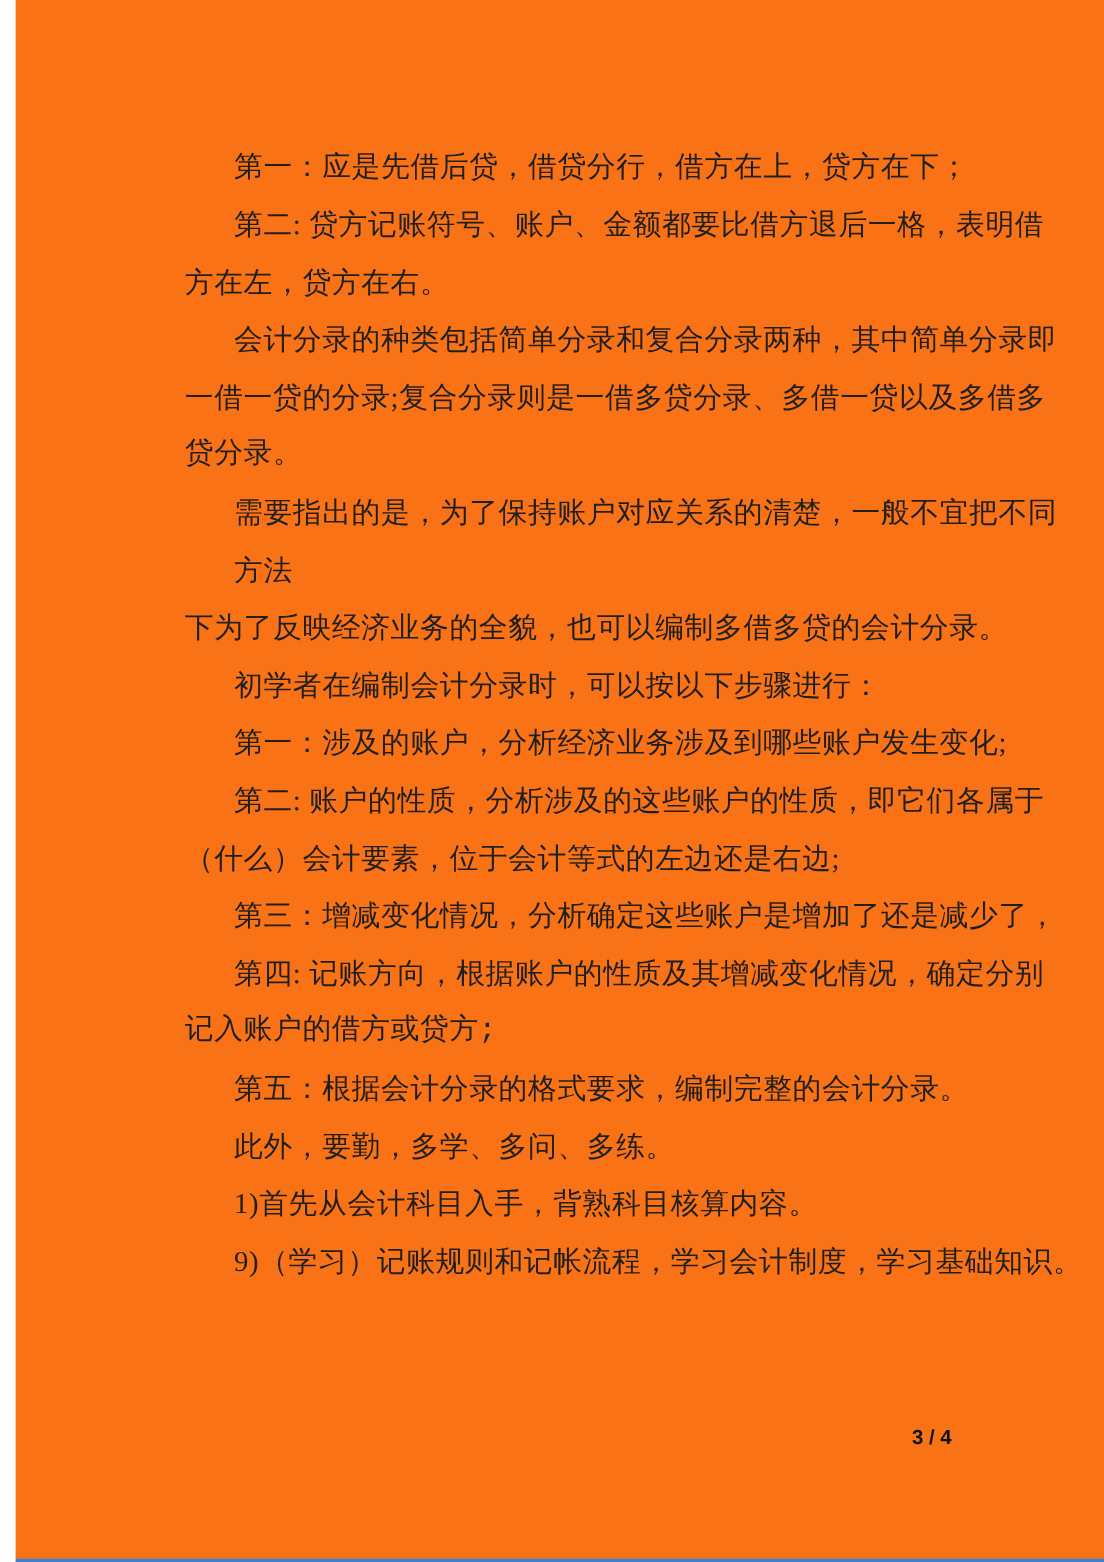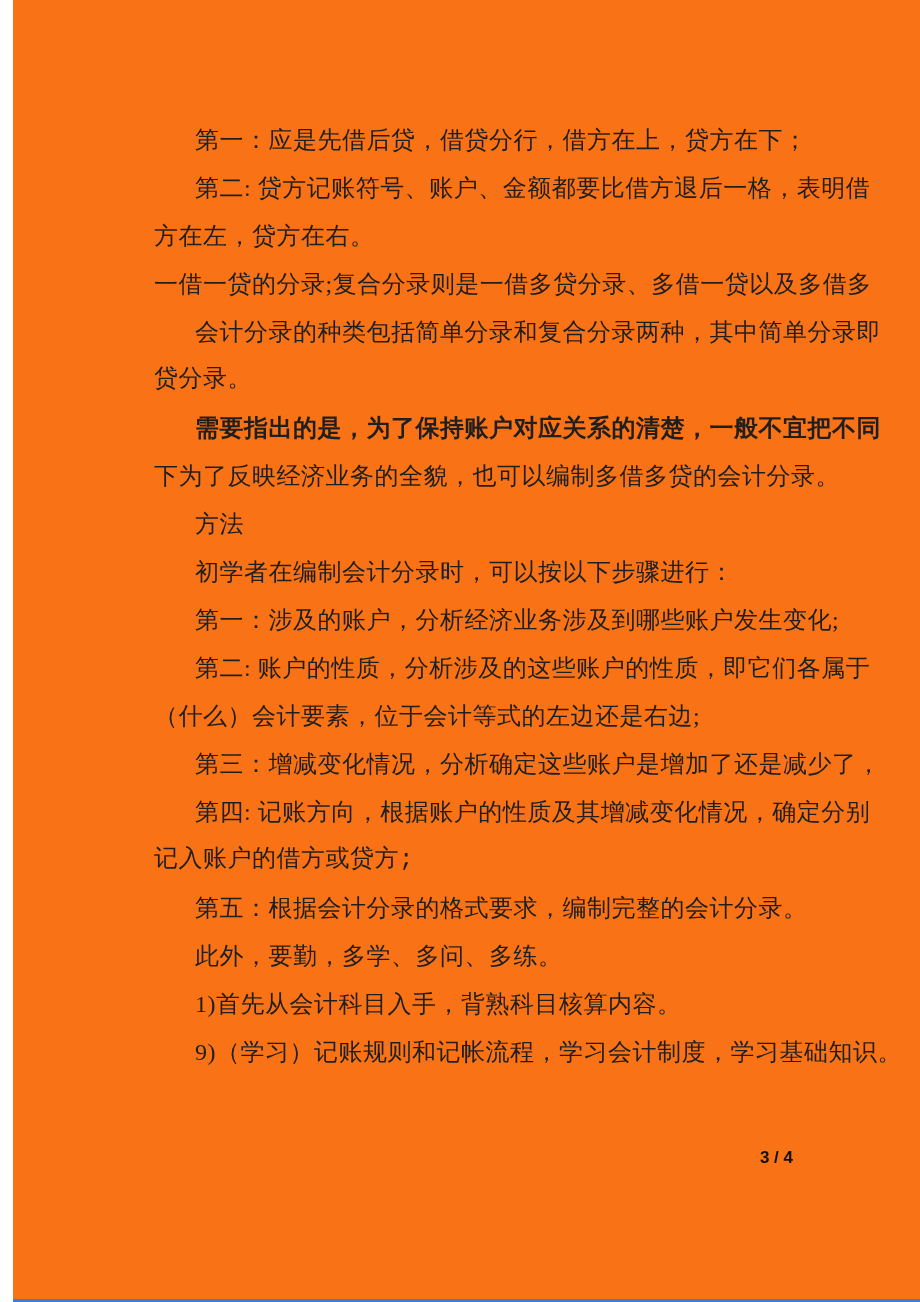--- a/index.html
+++ b/index.html
@@ -28,21 +28,21 @@
     font-size: 24px;
     color: #1f1f1f;
     white-space: nowrap;
     letter-spacing: 0.5px;
   }
   .line.indent {
     padding-left: 41px;
   }
   .footer {
     position: absolute;
-    top: 1148px;
+    top: 1188px;
     right: 140px;
     font-family: "Liberation Sans", "DejaVu Sans", sans-serif;
     font-weight: bold;
     font-size: 17px;
     color: #111111;
   }
   .bottom-rule {
     position: absolute;
     left: 0;
     bottom: 0;
@@ -51,26 +51,26 @@
   }
 </style>
 </head>
 <body>
 
 <div class="page">
   <div class="doc-body" id="doc-body">
       <div class="line indent" style="color: rgb(31, 31, 31);">第一：应是先借后贷，借贷分行，借方在上，贷方在下；</div>
       <div class="line indent" style="color: rgb(31, 31, 31);">第二: 贷方记账符号、账户、金额都要比借方退后一格，表明借</div>
       <div class="line" style="color: rgb(31, 31, 31);">方在左，贷方在右。</div>
+      <div class="line indent" style="color: rgb(31, 31, 31);">会计分录的种类包括简单分录和复合分录两种，其中简单分录即</div>
       <div class="line" style="color: rgb(31, 31, 31);">一借一贷的分录;复合分录则是一借多贷分录、多借一贷以及多借多</div>
-      <div class="line indent" style="color: rgb(31, 31, 31);">会计分录的种类包括简单分录和复合分录两种，其中简单分录即</div>
       <div class="line" style="color: rgb(31, 31, 31); font-family: Liberation Mono, monospace;">贷分录。</div>
-      <div class="line indent" style="color: rgb(31, 31, 31); font-weight: bold;">需要指出的是，为了保持账户对应关系的清楚，一般不宜把不同</div>
+      <div class="line indent" style="color: rgb(31, 31, 31);">需要指出的是，为了保持账户对应关系的清楚，一般不宜把不同</div>
+      <div class="line indent" style="color: rgb(31, 31, 31);">方法</div>
       <div class="line" style="color: rgb(31, 31, 31);">下为了反映经济业务的全貌，也可以编制多借多贷的会计分录。</div>
-      <div class="line indent" style="color: rgb(31, 31, 31);">方法</div>
       <div class="line indent" style="color: rgb(31, 31, 31);">初学者在编制会计分录时，可以按以下步骤进行：</div>
       <div class="line indent" style="color: rgb(31, 31, 31);">第一：涉及的账户，分析经济业务涉及到哪些账户发生变化;</div>
       <div class="line indent" style="color: rgb(31, 31, 31);">第二: 账户的性质，分析涉及的这些账户的性质，即它们各属于</div>
       <div class="line" style="color: rgb(31, 31, 31);">（什么）会计要素，位于会计等式的左边还是右边;</div>
       <div class="line indent" style="color: rgb(31, 31, 31);">第三：增减变化情况，分析确定这些账户是增加了还是减少了，</div>
       <div class="line indent" style="color: rgb(31, 31, 31);">第四: 记账方向，根据账户的性质及其增减变化情况，确定分别</div>
       <div class="line" style="color: rgb(31, 31, 31); font-family: Liberation Mono, monospace;">记入账户的借方或贷方;</div>
       <div class="line indent" style="color: rgb(31, 31, 31);">第五：根据会计分录的格式要求，编制完整的会计分录。</div>
       <div class="line indent" style="color: rgb(31, 31, 31);">此外，要勤，多学、多问、多练。</div>
       <div class="line indent" style="color: rgb(31, 31, 31);">1)首先从会计科目入手，背熟科目核算内容。</div>

